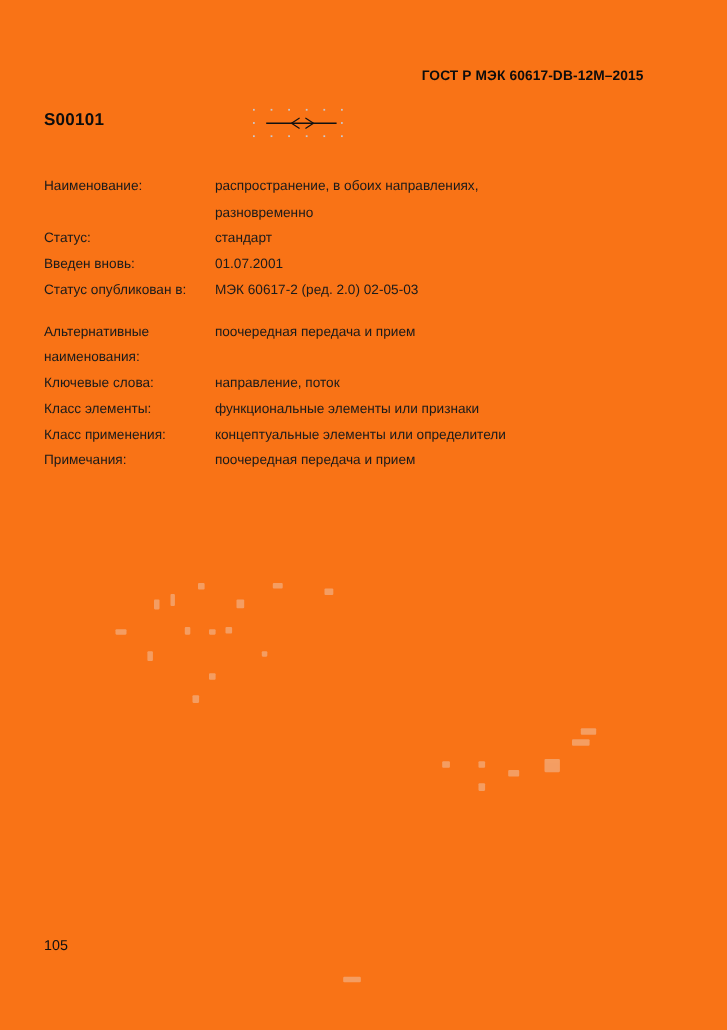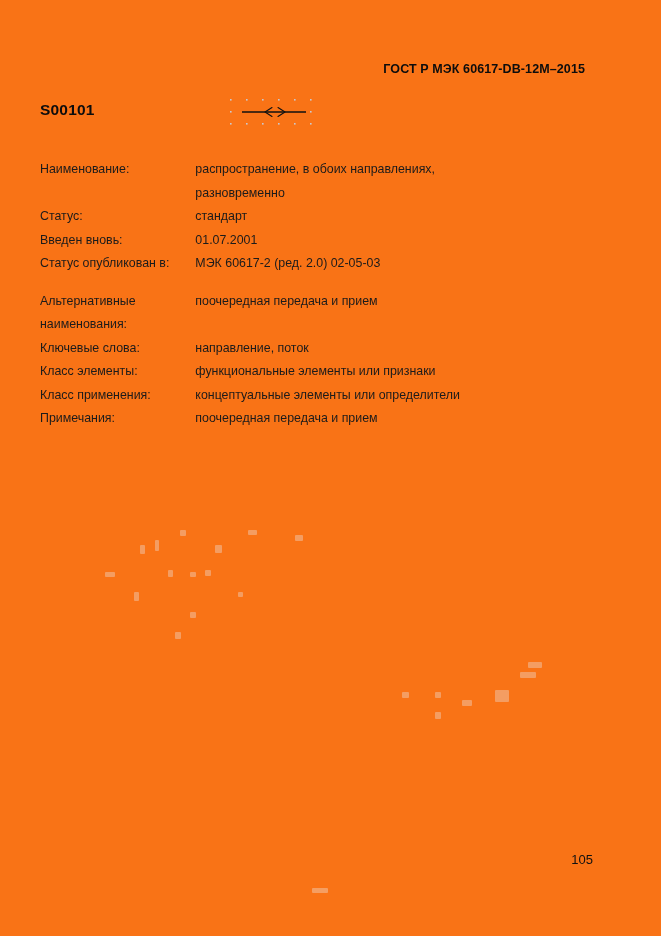--- a/index.html
+++ b/index.html
@@ -86,21 +86,20 @@
     width: 408px;
     white-space: pre-line;
   }
 
   
   .page-number {
     position: absolute;
     left: 40px;
     right: 68px;
     top: 852px;
-    text-align: right;
     font-size: 13px;
     color: #111111;
   }
 
   
   .scan-noise {
     position: absolute;
     inset: 0;
     pointer-events: none;
     opacity: 0.35;

